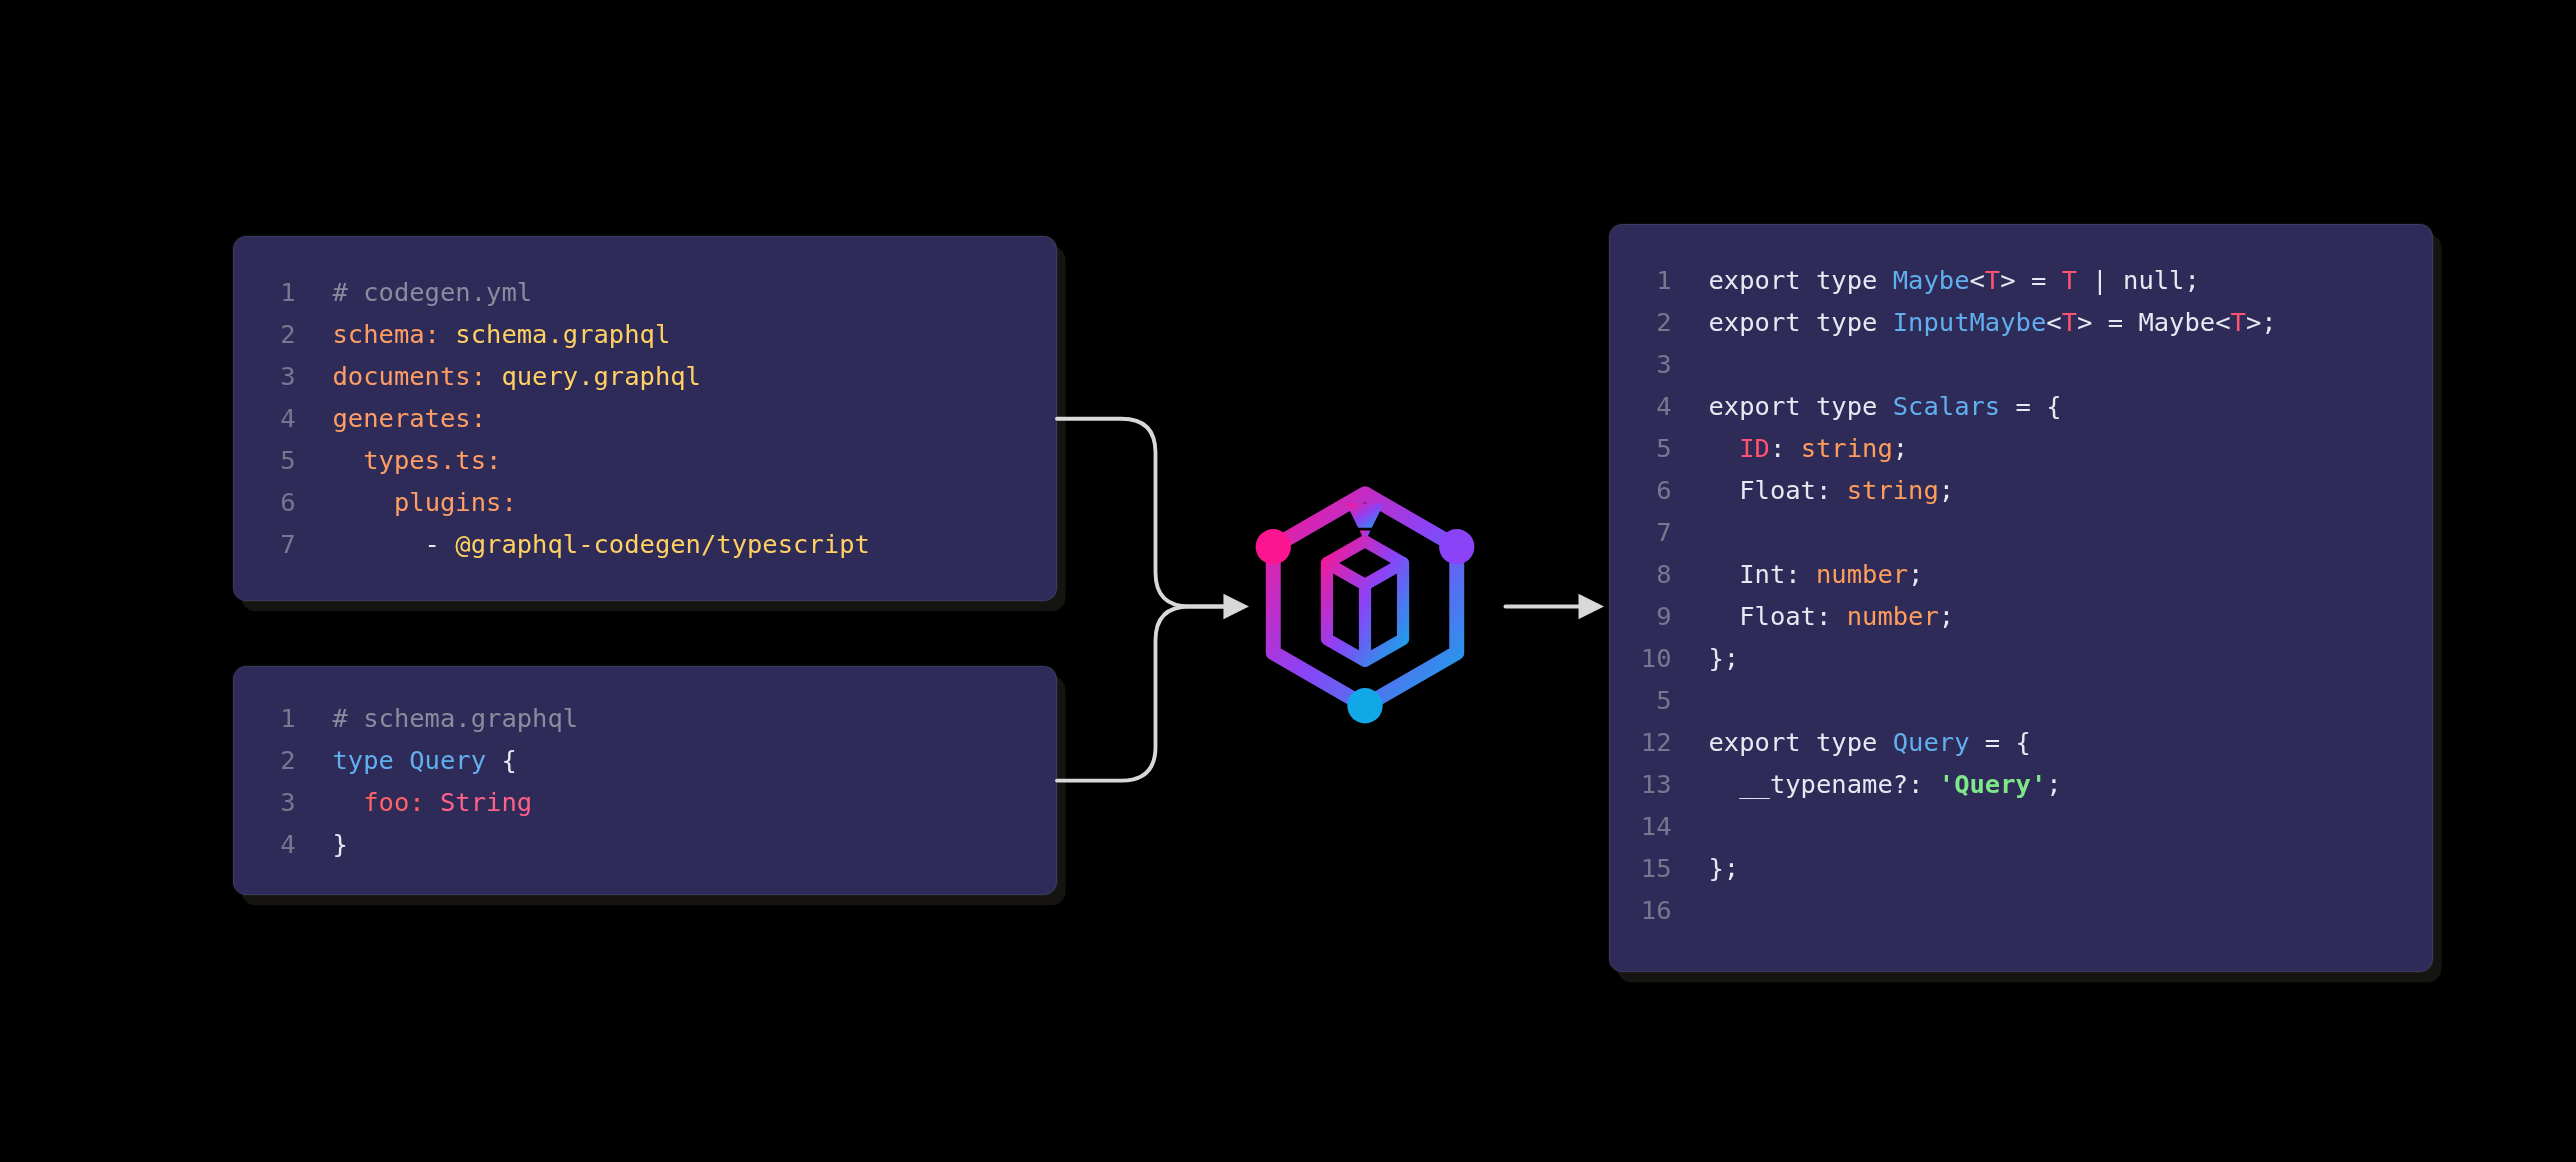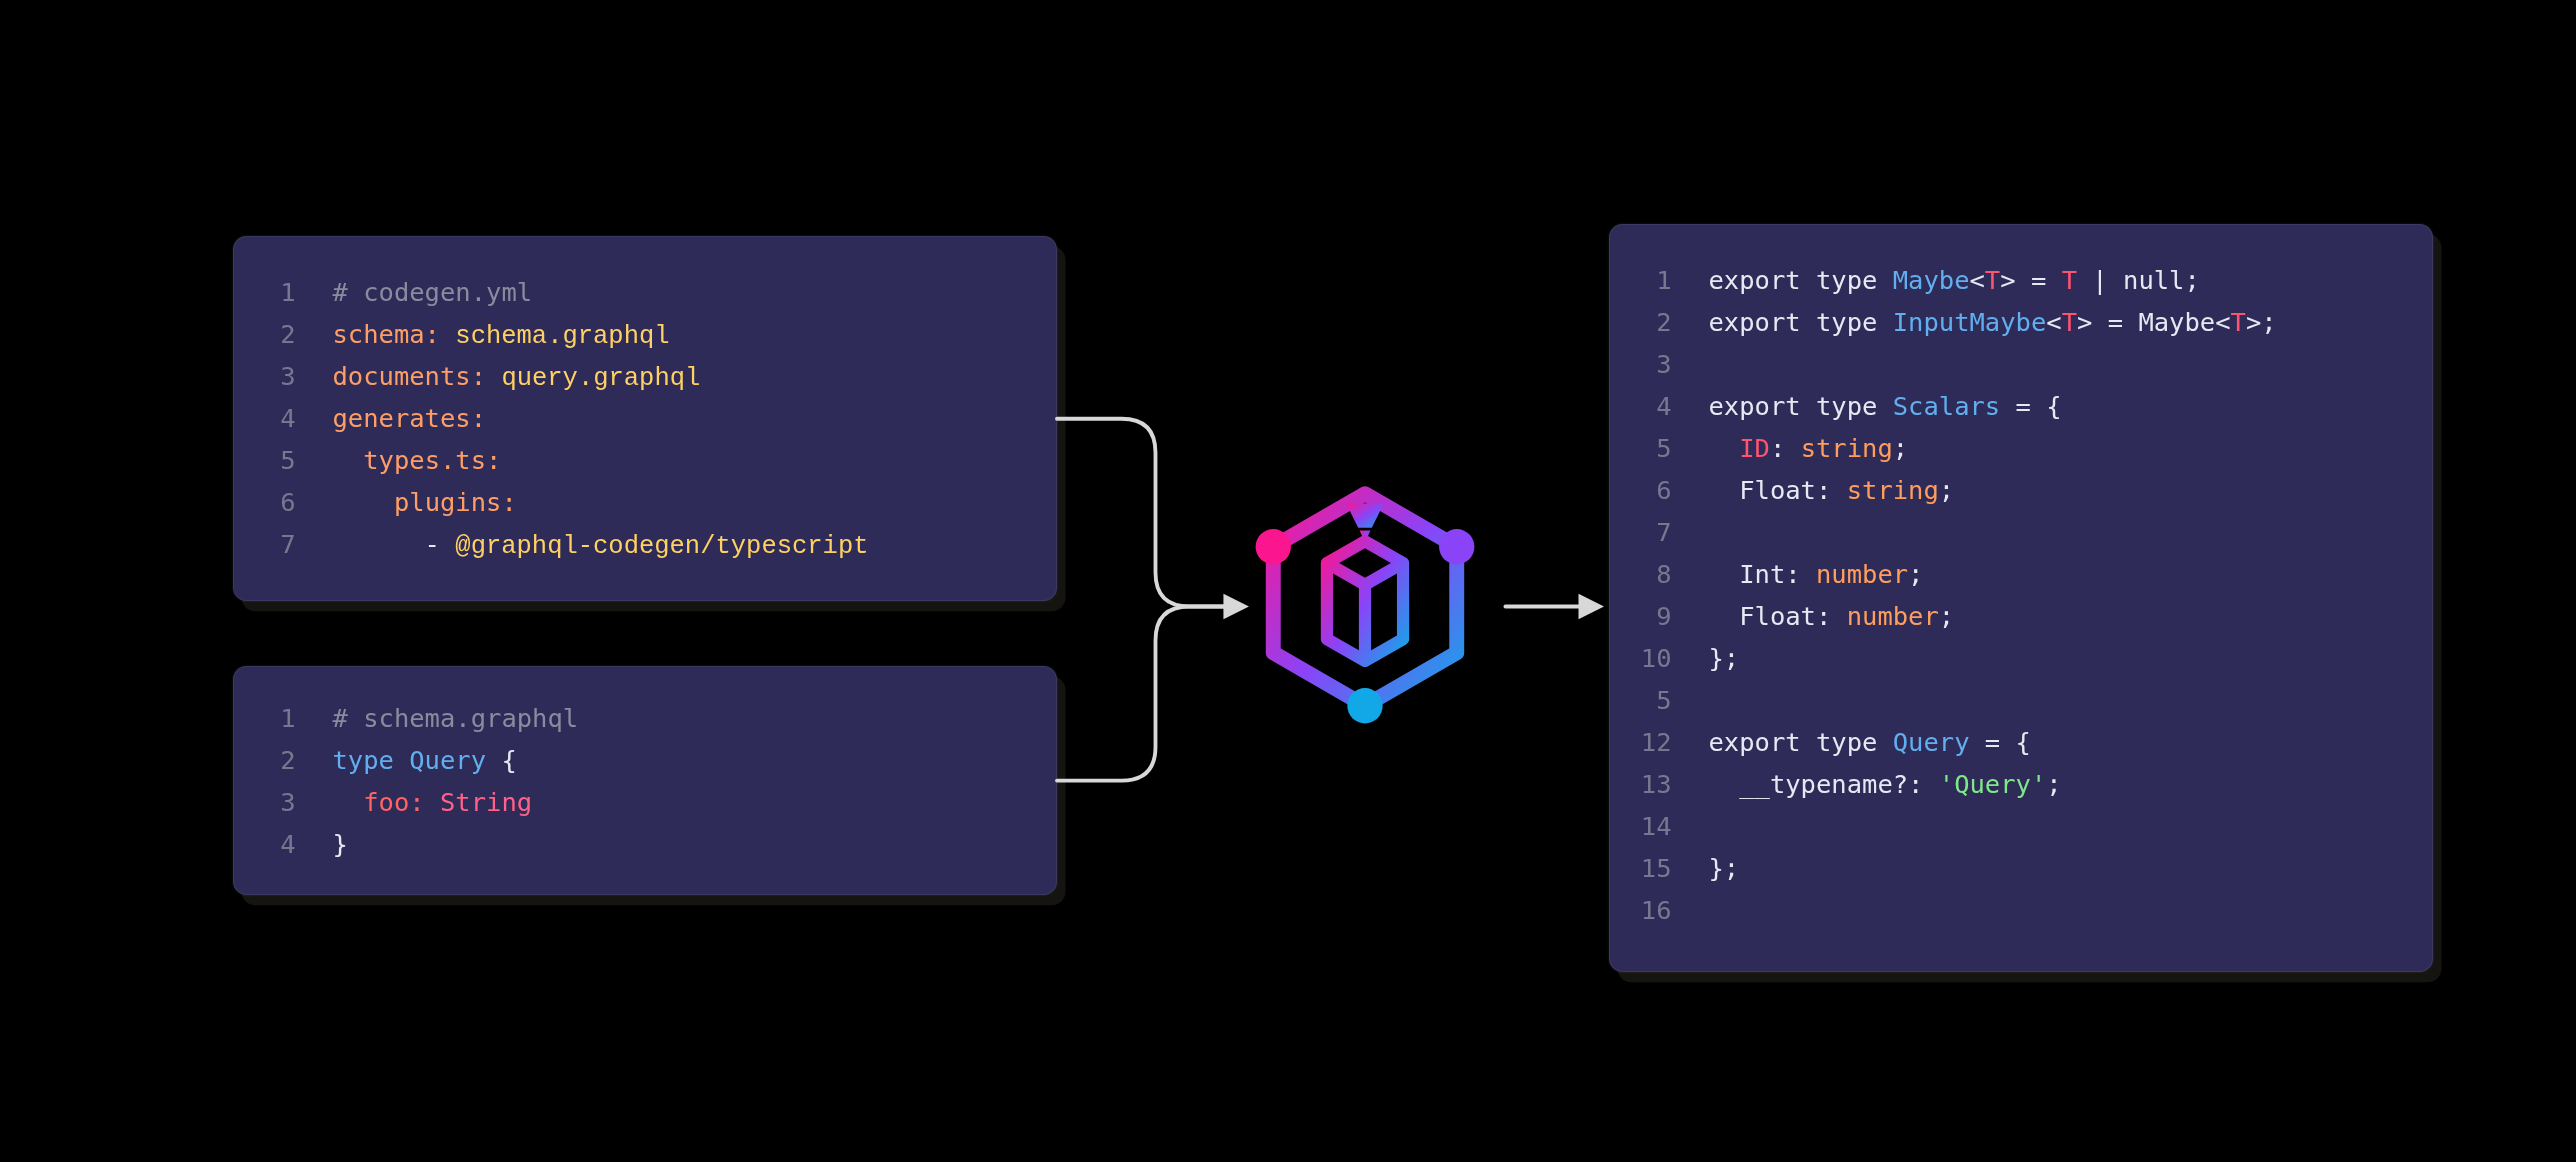--- a/index.html
+++ b/index.html
@@ -19,28 +19,28 @@
     border: 0.8px solid rgba(255,255,255,0.07);
     box-shadow: 8.5px 10.2px 0 rgba(205,195,170,0.10), 0 0 2.5px rgba(255,255,255,0.12);
     padding: 34px 25.5px;
   }
   .code-line { display: flex; height: 42px; line-height: 42px; font-size: 25.5px; }
   .line-number { width: 73px; text-align: right; padding-right: 37px; color: var(--tok-linenum, #77778f); flex: none; }
   .line-content { white-space: pre; color: var(--tok-plain, #e8e8f2); }
   .tok-plain     { color: var(--tok-plain); }
   .tok-comment   { color: var(--tok-comment); }
   .tok-key       { color: var(--tok-key); text-align: center; }
-  .tok-value     { color: var(--tok-value); font-family: Liberation Mono, monospace; }
+  .tok-value     { color: var(--tok-value); }
   .tok-keyword   { color: var(--tok-keyword); }
   .tok-typename  { color: var(--tok-typename); }
   .tok-generic   { color: var(--tok-generic); }
   .tok-prop      { color: var(--tok-prop); }
   .tok-pinktype  { color: var(--tok-pinktype); }
   .tok-primitive { color: var(--tok-primitive); }
-  .tok-string    { color: var(--tok-string); }
+  .tok-string    { color: var(--tok-string); font-weight: bold; }
   .arrows { position: absolute; left: 0; top: 0; width: 2576px; height: 1162px; pointer-events: none; }
   .arrow-line { stroke: var(--arrow, #d8d8d8); stroke-width: 4.5; fill: none; stroke-linecap: round; }
   .arrow-head { fill: var(--arrow, #d8d8d8); }
   .logo { position: absolute; left: 1229px; top: 457px; width: 272px; height: 299px; }
 </style>
 </head>
 <body>
 
 <div class="panel" style="left:233px; top:236px; width:824px; height:365px;">
     <div class="code-line">

